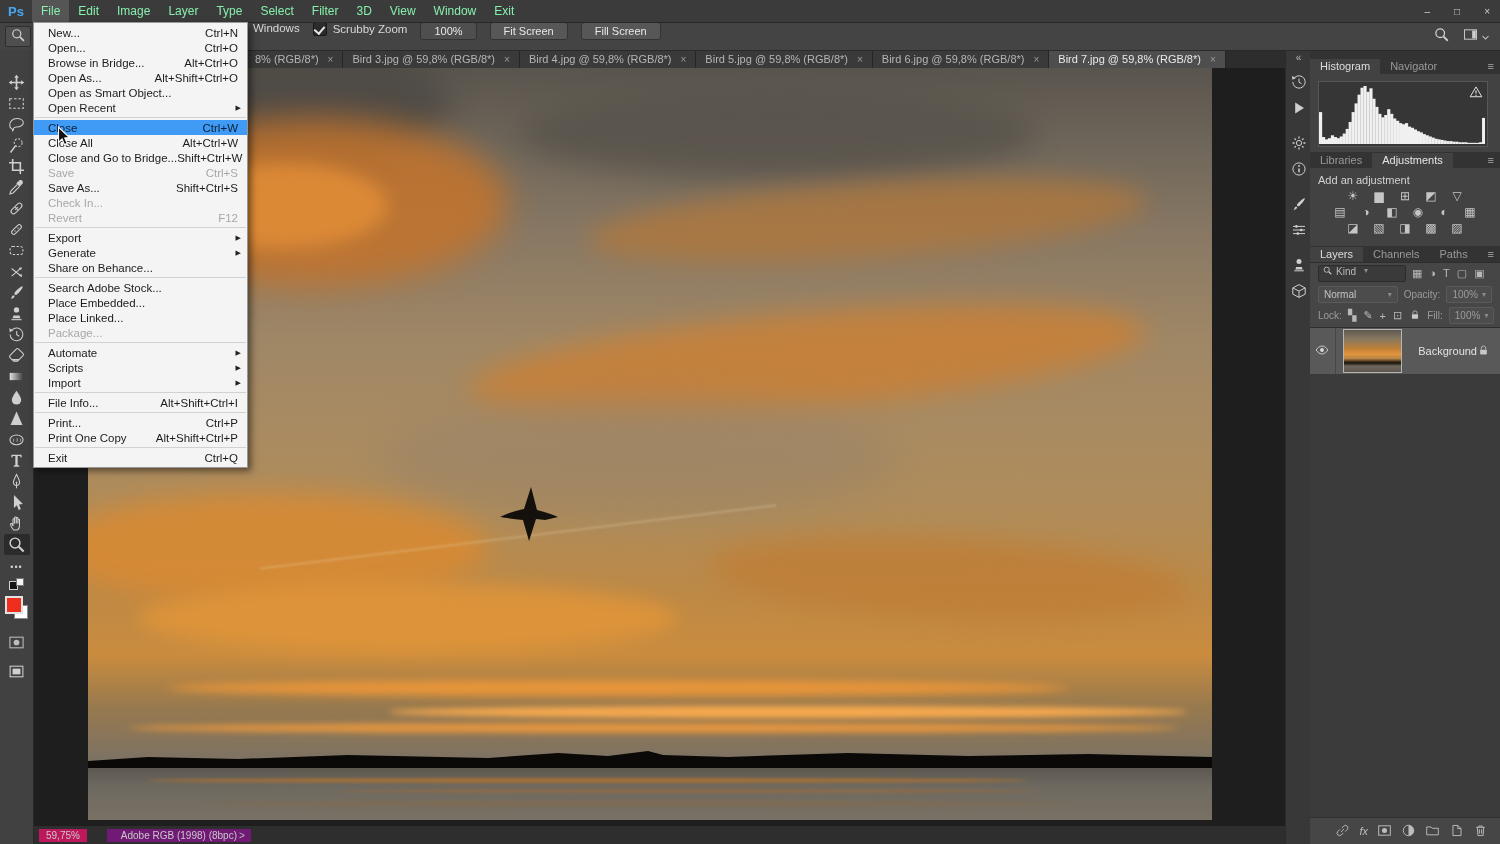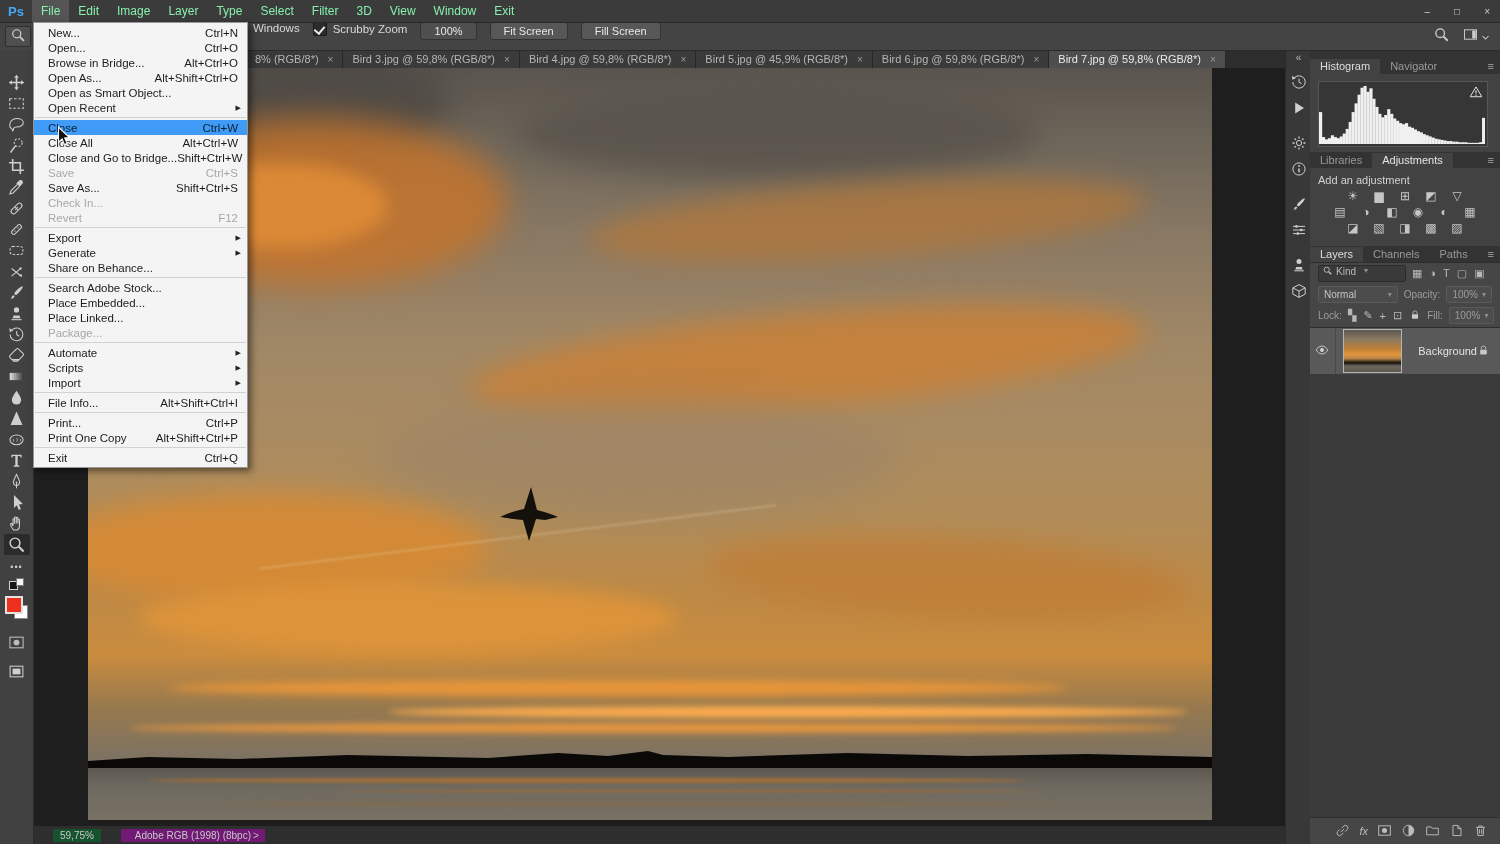--- a/index.html
+++ b/index.html
@@ -60,21 +60,21 @@
   .land{position:absolute;left:0;top:675px;width:1124px;height:32px;}
   .water{position:absolute;left:0;top:700px;width:1124px;height:52px;
          background:linear-gradient(180deg,#5c574f 0%,#6e6960 35%,#787164 100%);}
   .wstreak{position:absolute;border-radius:50%;}
   .birdsvg{position:absolute;left:410px;top:415px;}
   .contrail{position:absolute;left:170px;top:468px;width:520px;height:2px;
             background:rgba(238,218,186,.28);transform:rotate(-7deg);filter:blur(1px);}
   
   .statusbar{position:absolute;left:33px;top:826px;width:1252px;height:18px;background:#2e2e2e;
              display:flex;align-items:center;font-size:10px;color:#c8c8c8;}
-  .zoombox{margin-left:20px;padding:1px 7px;background:#14532d;}
+  .zoombox{margin-left:6px;padding:1px 7px;background:#be185d;}
   .profilebox{margin-left:20px;width:144px;padding:1px 0;background:#701a75;text-align:center;
               position:relative;}
   .profchev{position:absolute;right:6px;top:1px;color:#bdbdbd;}
   
   .dockstrip{position:absolute;left:1285px;top:50px;width:25px;bottom:0;background:#383838;
              border-left:1px solid #2b2b2b;display:flex;flex-direction:column;align-items:center;}
   .collapsestrip{font-size:10px;color:#b8b8b8;margin:2px 0 6px;}
   .dicon{width:25px;height:26px;display:flex;align-items:center;justify-content:center;}
   .dgap{height:9px;}
   
@@ -193,21 +193,21 @@
       </div>
       <div class="tab">
         <span>Bird 3.jpg @ 59,8% (RGB/8*)</span>
         <span class="tx">×</span>
       </div>
       <div class="tab">
         <span>Bird 4.jpg @ 59,8% (RGB/8*)</span>
         <span class="tx">×</span>
       </div>
       <div class="tab">
-        <span>Bird 5.jpg @ 45,9% (RGB/8*)</span>
+        <span>Bird 5.jpg @ 59,8% (RGB/8*)</span>
         <span class="tx">×</span>
       </div>
       <div class="tab">
         <span>Bird 6.jpg @ 59,8% (RGB/8*)</span>
         <span class="tx">×</span>
       </div>
       <div class="tab active">
         <span>Bird 7.jpg @ 59,8% (RGB/8*)</span>
         <span class="tx">×</span>
       </div>

